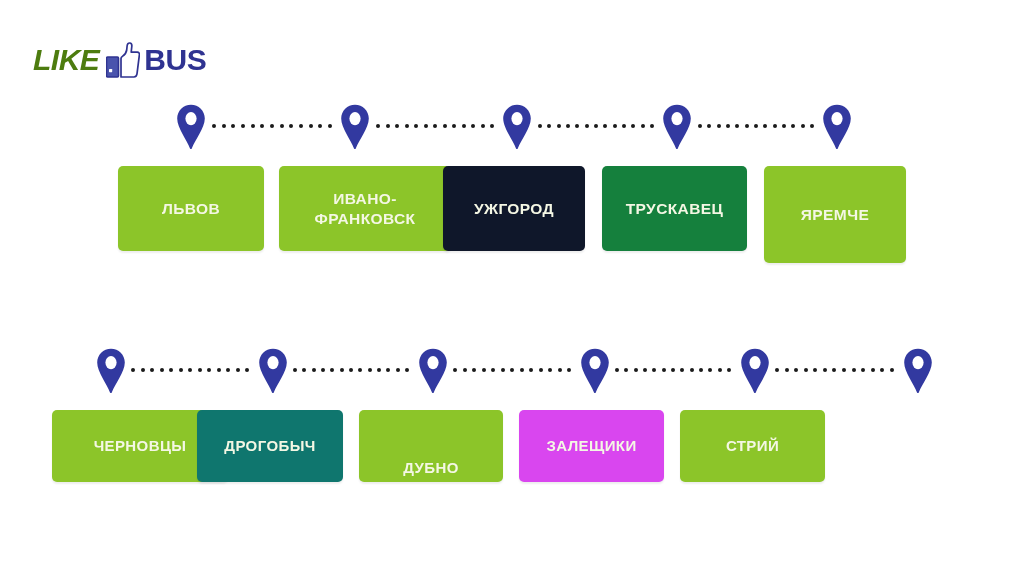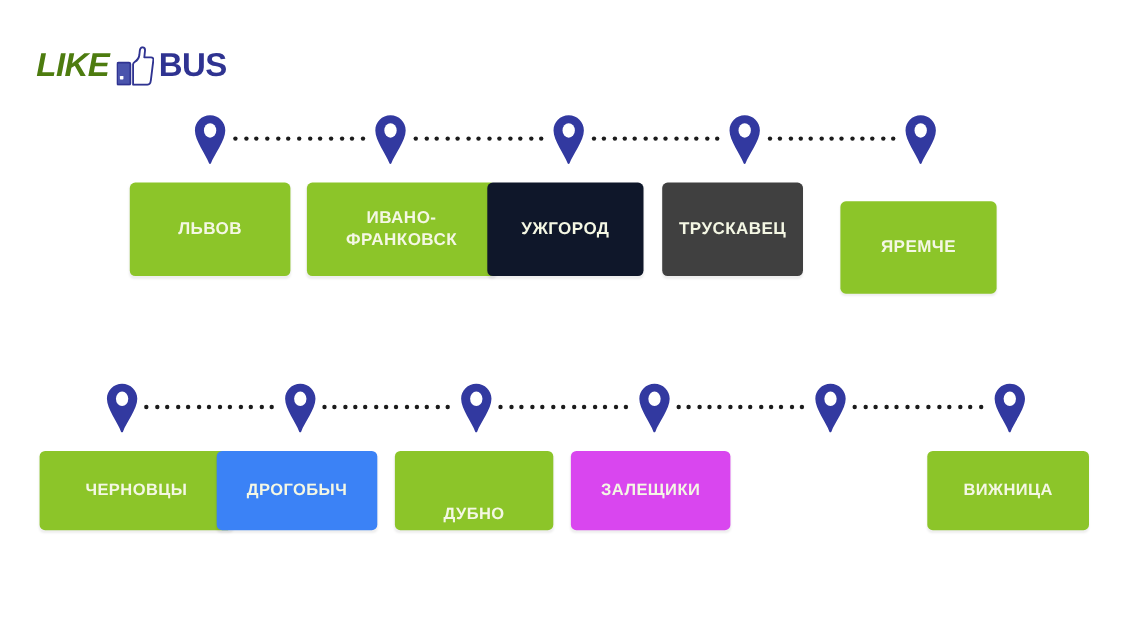--- a/index.html
+++ b/index.html
@@ -232,24 +232,24 @@
       <div class="city-box" style="left: 118px; width: 146px; height: 85px; background: rgb(140, 197, 41);">
         <span class="city-label" style="color: rgb(244, 247, 228);">ЛЬВОВ</span>
       </div>
       <div class="city-box" style="left: 279px; width: 172px; height: 85px; background: rgb(140, 197, 41);">
         <span class="city-label" style="color: rgb(244, 247, 228);">ИВАНО-
 ФРАНКОВСК</span>
       </div>
       <div class="city-box" style="left: 443px; width: 142px; height: 85px; background: #0f172a;">
         <span class="city-label" style="color: rgb(244, 247, 228);">УЖГОРОД</span>
       </div>
-      <div class="city-box" style="left: 602px; width: 128px; height: 85px; background: #404040;">
+      <div class="city-box" style="left: 602px; width: 145px; height: 85px; background: #15803d;">
         <span class="city-label" style="color: rgb(244, 247, 228);">ТРУСКАВЕЦ</span>
       </div>
-      <div class="city-box" style="left: 764px; width: 142px; height: 84px; background: rgb(140, 197, 41); margin-top: 17px;">
+      <div class="city-box" style="left: 764px; width: 142px; height: 97px; background: rgb(140, 197, 41);">
         <span class="city-label" style="color: rgb(244, 247, 228);">ЯРЕМЧЕ</span>
       </div>
     </div>
 </div>
 
 <div class="route-row row-2">
   <div class="pin-track">
       <div class="dots" style="left: 131px; width: 118px;">
         <span class="dot"></span>
         <span class="dot"></span>
@@ -356,29 +356,29 @@
         </svg>
       </div>
       <div class="pin" style="left: 903px;">
         <svg viewBox="0 0 30 46" xmlns="http://www.w3.org/2000/svg" aria-hidden="true">
           <path d="M15 0.8 C7.3 0.8 1.2 6.9 1.2 14.6 C1.2 23.9 11.2 36.6 14.0 44.4 C14.3 45.2 15.5 45.2 15.8 44.4 C18.7 36.6 28.8 23.9 28.8 14.6 C28.8 6.9 22.7 0.8 15 0.8 Z" fill="#3239a0"></path>
           <ellipse cx="15" cy="14.6" rx="5.6" ry="6.6" fill="#ffffff"></ellipse>
         </svg>
       </div>
     </div>
   <div class="boxes">
-      <div class="city-box" style="left: 36px; width: 176px; height: 72px; background: rgb(140, 197, 41);">
+      <div class="city-box" style="left: 52px; width: 176px; height: 72px; background: rgb(140, 197, 41);">
         <span class="city-label" style="color: rgb(244, 247, 228);">ЧЕРНОВЦЫ</span>
       </div>
-      <div class="city-box" style="left: 197px; width: 146px; height: 72px; background: #3b82f6;">
+      <div class="city-box" style="left: 197px; width: 146px; height: 72px; background: #0f766e;">
         <span class="city-label" style="color: rgb(244, 247, 228);">ДРОГОБЫЧ</span>
       </div>
       <div class="city-box" style="left: 359px; width: 144px; height: 72px; background: rgb(140, 197, 41);">
         <span class="city-label" style="color: rgb(244, 247, 228); margin-top: 44px;">ДУБНО</span>
       </div>
       <div class="city-box" style="left: 519px; width: 145px; height: 72px; background: #d946ef;">
         <span class="city-label" style="color: rgb(244, 247, 228);">ЗАЛЕЩИКИ</span>
       </div>
-      <div class="city-box" style="left: 843px; width: 147px; height: 72px; background: rgb(140, 197, 41);">
-        <span class="city-label" style="color: rgb(244, 247, 228);">ВИЖНИЦА</span>
+      <div class="city-box" style="left: 680px; width: 145px; height: 72px; background: rgb(140, 197, 41);">
+        <span class="city-label" style="color: rgb(244, 247, 228);">СТРИЙ</span>
       </div>
     </div>
 </div>
 
 </body></html>

